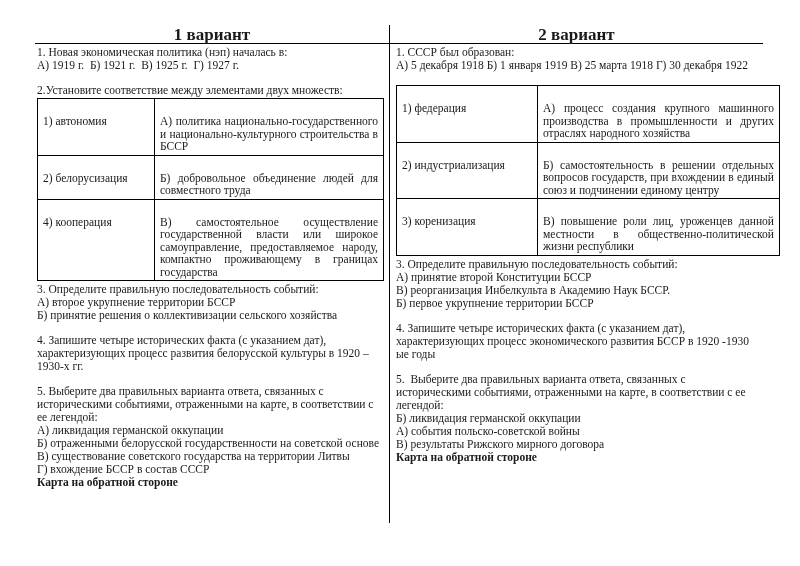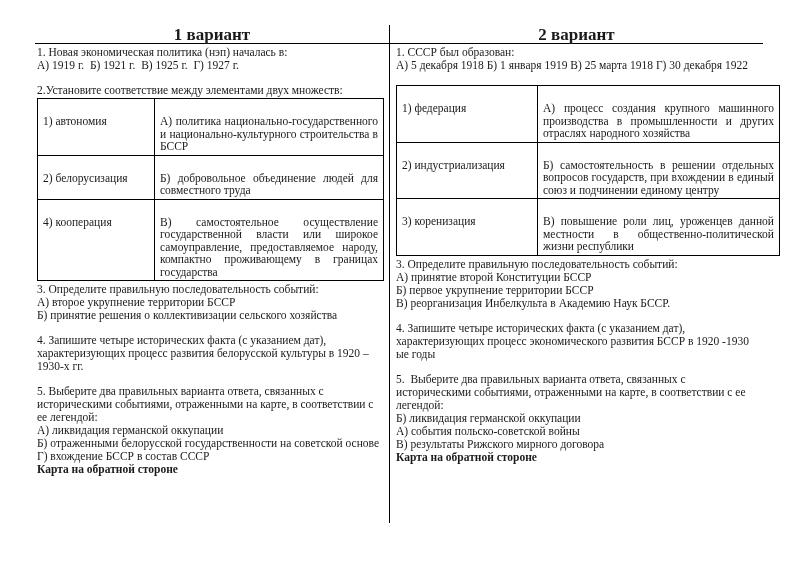--- a/index.html
+++ b/index.html
@@ -119,20 +119,21 @@
             </table>
           <p class="para">3. Определите правильную последовательность событий:</p>
           <p class="para just">А) второе укрупнение территории БССР</p>
           <p class="para just">Б) принятие решения о коллективизации сельского хозяйства</p>
           <div class="gap"></div>
           <p class="para">4. Запишите четыре исторических факта (с указанием дат), характеризующих процесс развития белорусской культуры в 1920 – 1930-х гг.</p>
           <div class="gap"></div>
           <p class="para">5. Выберите два правильных варианта ответа, связанных с историческими событиями, отраженными на карте, в соответствии с ее легендой:</p>
           <p class="para">А) ликвидация германской оккупации</p>
           <p class="para">Б) отраженными белорусской государственности на советской основе</p>
+          <p class="para">В) существование советского государства на территории Литвы</p>
           <p class="para">Г) вхождение БССР в состав СССР</p>
           <p class="para bold">Карта на обратной стороне</p>
         </div>
       </section>
 
       <section class="col col-right">
         <div class="vhead">2 вариант</div>
         <div class="content">
           <p class="para">1. СССР был образован:</p>
           <p class="para">А) 5 декабря 1918 Б) 1 января 1919 В) 25 марта 1918 Г) 30 декабря 1922</p>
@@ -148,22 +149,22 @@
               <td class="def">Б) самостоятельность в решении отдельных вопросов государств, при вхождении в единый союз и подчинении единому центру</td>
             </tr>
             <tr>
               <td class="term">3) коренизация</td>
               <td class="def">В) повышение роли лиц, уроженцев данной местности в общественно-политической жизни республики</td>
             </tr>
           </tbody>
             </table>
           <p class="para">3. Определите правильную последовательность событий:</p>
           <p class="para just">А) принятие второй Конституции БССР</p>
+          <p class="para just">В) реорганизация Инбелкульта в Академию Наук БССР.</p>
           <p class="para just">Б) первое укрупнение территории БССР</p>
-          <p class="para just">В) реорганизация Инбелкульта в Академию Наук БССР.</p>
           <div class="gap"></div>
           <p class="para">4. Запишите четыре исторических факта (с указанием дат), характеризующих процесс экономического развития БССР в 1920 -1930 ые годы</p>
           <div class="gap"></div>
           <p class="para">5.  Выберите два правильных варианта ответа, связанных с историческими событиями, отраженными на карте, в соответствии с ее легендой:</p>
           <p class="para">Б) ликвидация германской оккупации</p>
           <p class="para">А) события польско-советской войны</p>
           <p class="para">В) результаты Рижского мирного договора</p>
           <p class="para bold">Карта на обратной стороне</p>
         </div>
       </section>

